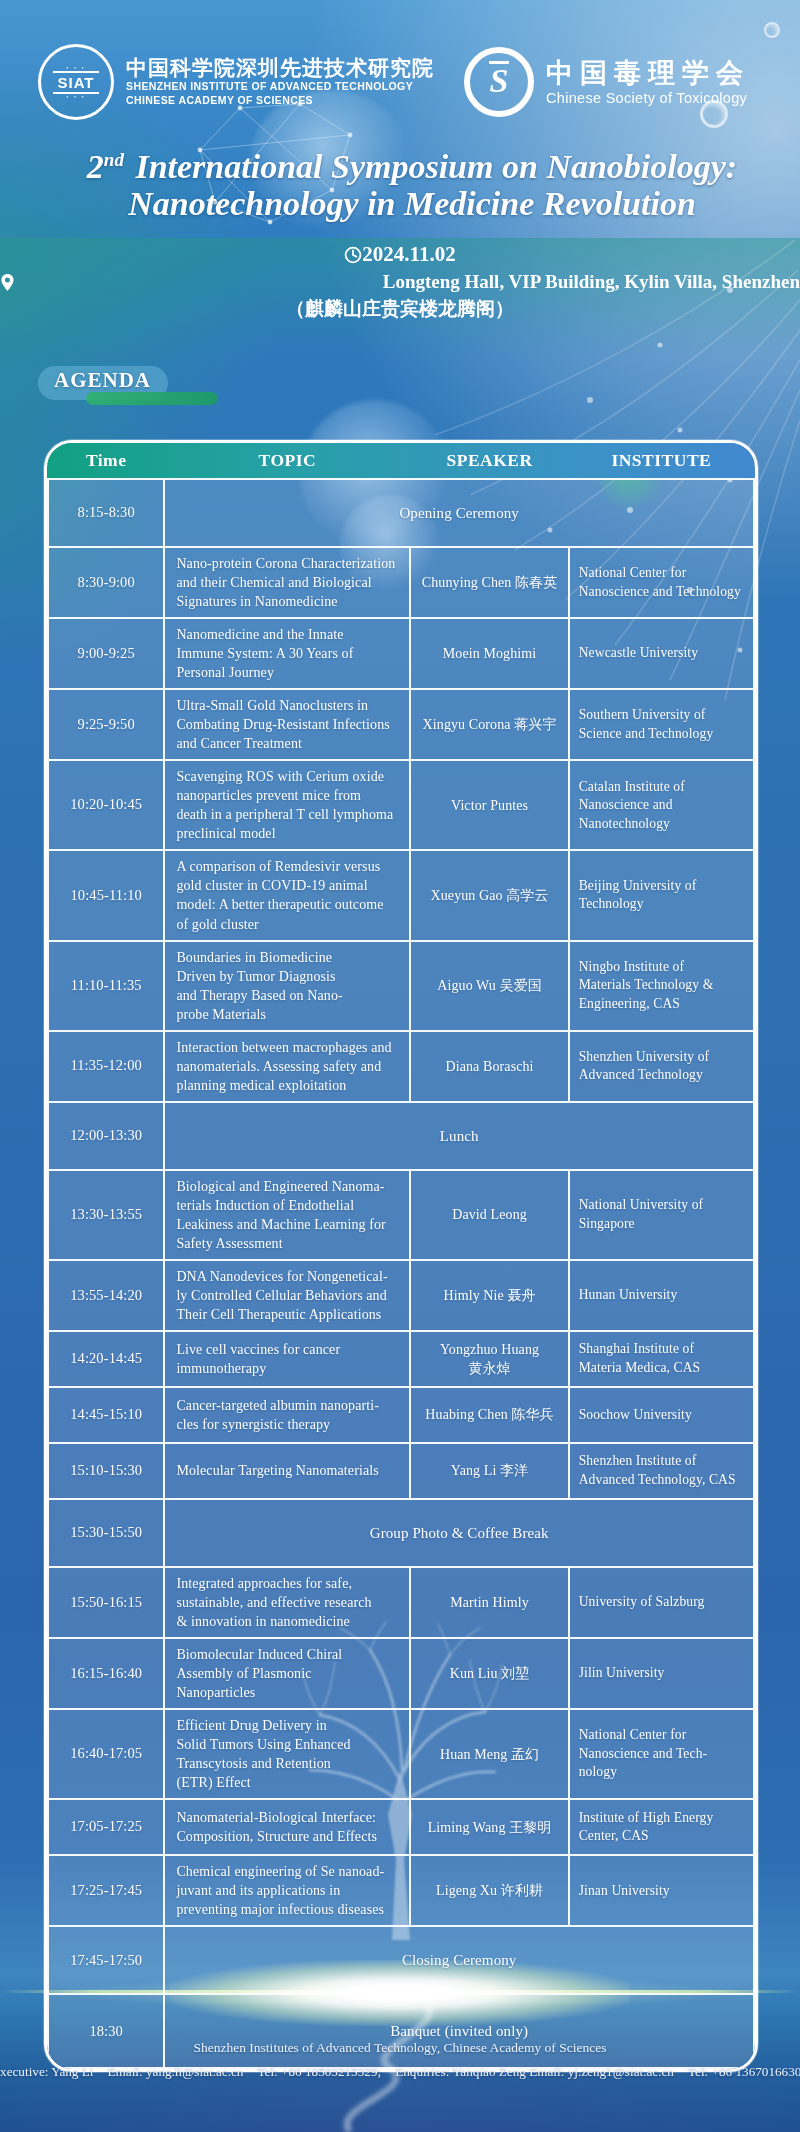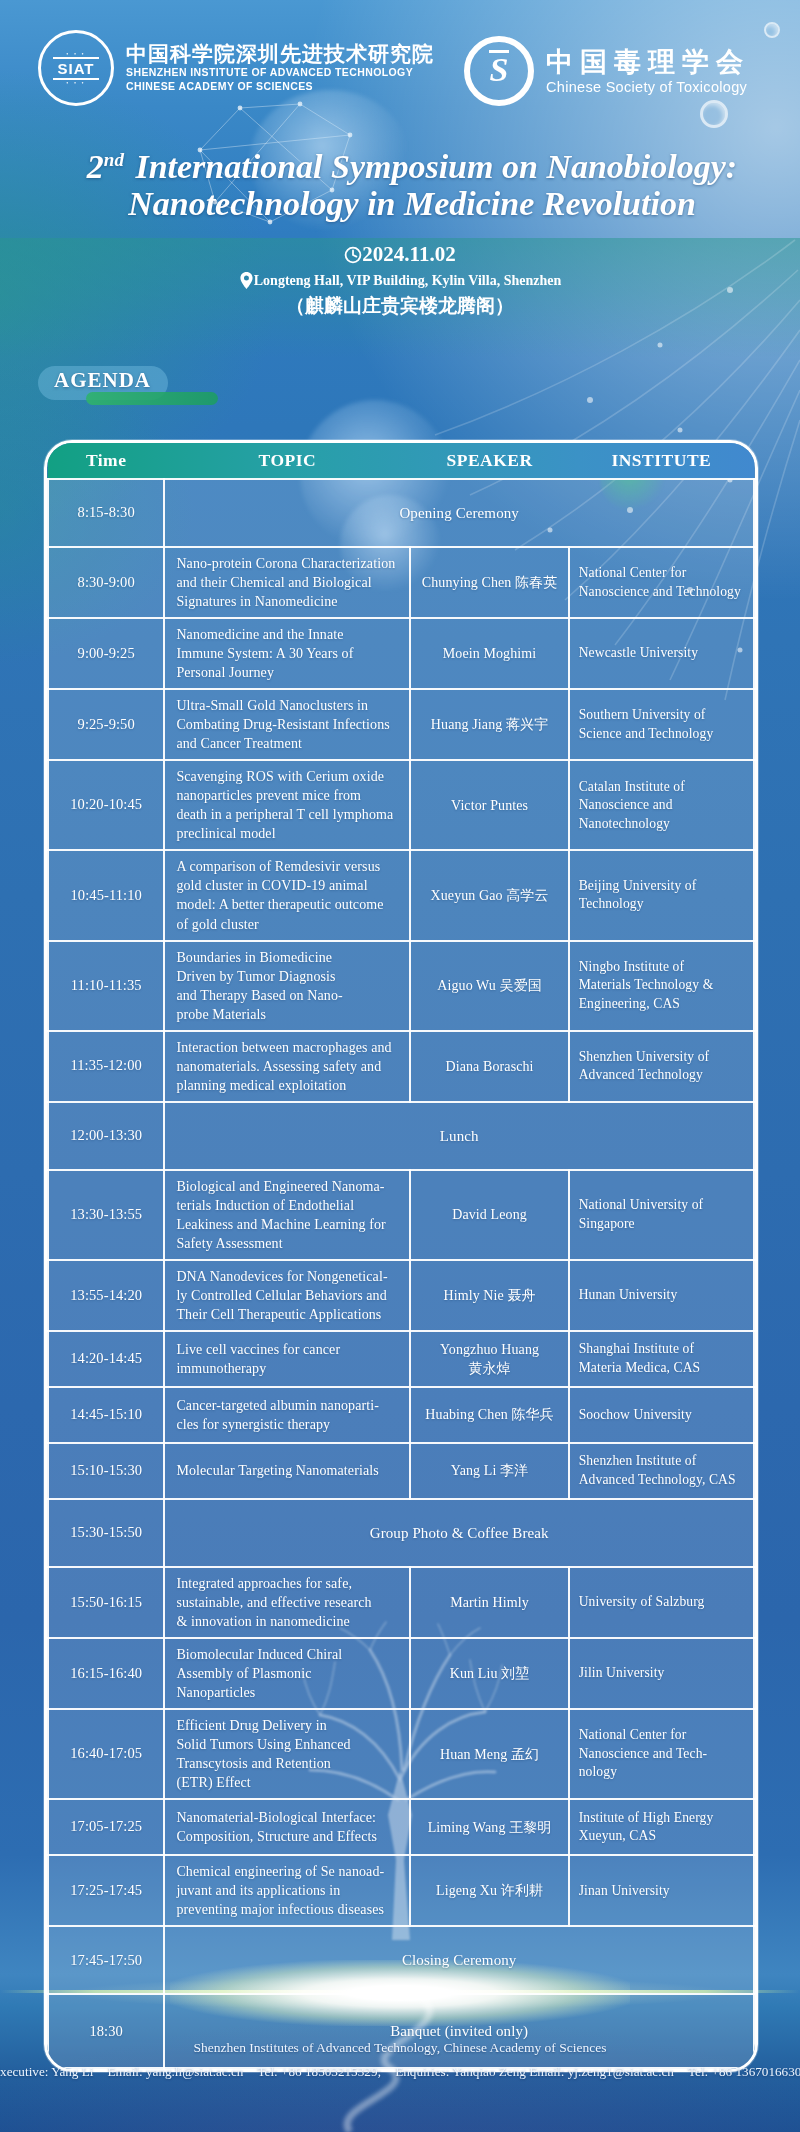--- a/index.html
+++ b/index.html
@@ -39,21 +39,21 @@
   .bubble-tr{left:700px;top:100px;width:22px;height:22px;}
   .bubble-sm{left:764px;top:22px;width:12px;height:12px;border-width:2px;}
   .horizon-wide{left:0;top:1974px;width:100%;height:38px;
     background:radial-gradient(ellipse 52% 55% at 50% 50%, rgba(236,255,200,.45), rgba(236,255,200,0) 80%);}
   .horizon-line{left:0;top:1990px;width:100%;height:3px;
     background:linear-gradient(90deg, rgba(214,245,160,0) 0%, rgba(214,245,160,.75) 12%, #ffffff 50%, rgba(214,245,160,.75) 88%, rgba(214,245,160,0) 100%);}
   .horizon-burst{left:170px;top:1960px;width:460px;height:66px;
     background:radial-gradient(ellipse at center, #ffffff 0 16%, rgba(255,255,248,.9) 30%, rgba(232,250,185,.45) 55%, rgba(232,250,185,0) 75%);}
   svg.deco{overflow:visible;}
   
-  .org-header{position:absolute;left:38px;top:30px;display:flex;align-items:flex-end;gap:18px;}
+  .org-header{position:absolute;left:38px;top:44px;display:flex;align-items:center;gap:18px;}
   .siat{display:flex;align-items:center;gap:12px;}
   .siat-seal{width:70px;height:70px;border:3px solid #fff;border-radius:50%;
     display:flex;flex-direction:column;align-items:center;justify-content:center;flex:0 0 auto;}
   .siat-seal .seal-inner{border-top:2px solid #fff;border-bottom:2px solid #fff;
     padding:1px 4px;font-family:"Liberation Sans","DejaVu Sans",sans-serif;
     font-weight:bold;font-size:15px;letter-spacing:1px;}
   .siat-seal .seal-dots{font-size:6px;letter-spacing:2px;opacity:.9;}
   .org-names .zh{font-family:"DejaVu Sans","Liberation Sans",sans-serif;font-weight:bold;
     font-size:21px;letter-spacing:1px;line-height:1.15;}
   .org-names .en{font-family:"Liberation Sans","DejaVu Sans",sans-serif;font-weight:bold;
@@ -70,21 +70,21 @@
     font-size:14.5px;letter-spacing:.3px;margin-top:2px;}
   
   .sym-title{position:absolute;left:0;top:141px;width:100%;text-align:center;
     font-weight:bold;font-style:italic;font-size:34px;line-height:37px;
     text-shadow:0 1px 3px rgba(20,60,110,.55);margin-left:12px;}
   .sym-title sup{font-size:19px;vertical-align:super;margin-right:3px;}
   
   .event-info{position:absolute;left:0;top:242px;width:100%;text-align:center;font-weight:bold;}
   .event-line{display:flex;align-items:center;justify-content:center;gap:0;}
   .event-date{font-size:21px;margin-bottom:4px;}
-  .event-venue{font-size:14px;margin-bottom:3px;}
+  .event-venue{font-size:19px;margin-bottom:3px;justify-content:space-between;}
   .event-venue-zh{font-family:"DejaVu Sans","Liberation Sans",sans-serif;font-size:19px;font-weight:600;}
   .einfo-icon{display:inline-flex;}
   
   .agenda-wrap{position:absolute;left:44px;top:360px;width:240px;height:50px;}
   .agenda-pill-blue{position:absolute;left:-6px;top:6px;width:130px;height:34px;border-radius:17px;
     background:rgba(130,200,235,.38);}
   .agenda-pill-green{position:absolute;left:42px;top:32px;width:132px;height:13px;border-radius:7px;
     background:linear-gradient(90deg,#2fb26d,#1d9c64);opacity:.9;}
   .agenda-text{position:absolute;left:10px;top:8px;font-weight:bold;
     font-size:21px;letter-spacing:1px;text-shadow:0 1px 3px rgba(20,60,110,.5);}
@@ -282,21 +282,21 @@
 Immune System: A 30 Years of
 Personal Journey</td>
             <td class="col-speaker">Moein Moghimi</td>
             <td class="col-institute">Newcastle University</td>
           </tr>
           <tr>
             <td class="col-time">9:25-9:50</td>
             <td class="col-topic">Ultra-Small Gold Nanoclusters in
 Combating Drug-Resistant Infections
 and Cancer Treatment</td>
-            <td class="col-speaker">Huang Jiang 蒋兴宇</td>
+            <td class="col-speaker">Xingyu Corona 蒋兴宇</td>
             <td class="col-institute">Southern University of
 Science and Technology</td>
           </tr>
           <tr>
             <td class="col-time">10:20-10:45</td>
             <td class="col-topic">Scavenging ROS with Cerium oxide
 nanoparticles prevent mice from
 death in a peripheral T cell lymphoma
 preclinical model</td>
             <td class="col-speaker">Victor Puntes</td>
@@ -409,21 +409,21 @@
             <td class="col-institute">National Center for
 Nanoscience and Tech-
 nology</td>
           </tr>
           <tr>
             <td class="col-time">17:05-17:25</td>
             <td class="col-topic">Nanomaterial-Biological Interface:
 Composition, Structure and Effects</td>
             <td class="col-speaker">Liming Wang 王黎明</td>
             <td class="col-institute">Institute of High Energy
-Xueyun, CAS</td>
+Center, CAS</td>
           </tr>
           <tr>
             <td class="col-time">17:25-17:45</td>
             <td class="col-topic">Chemical engineering of Se nanoad-
 juvant and its applications in
 preventing major infectious diseases</td>
             <td class="col-speaker">Ligeng Xu 许利耕</td>
             <td class="col-institute">Jinan University</td>
           </tr>
           <tr>

